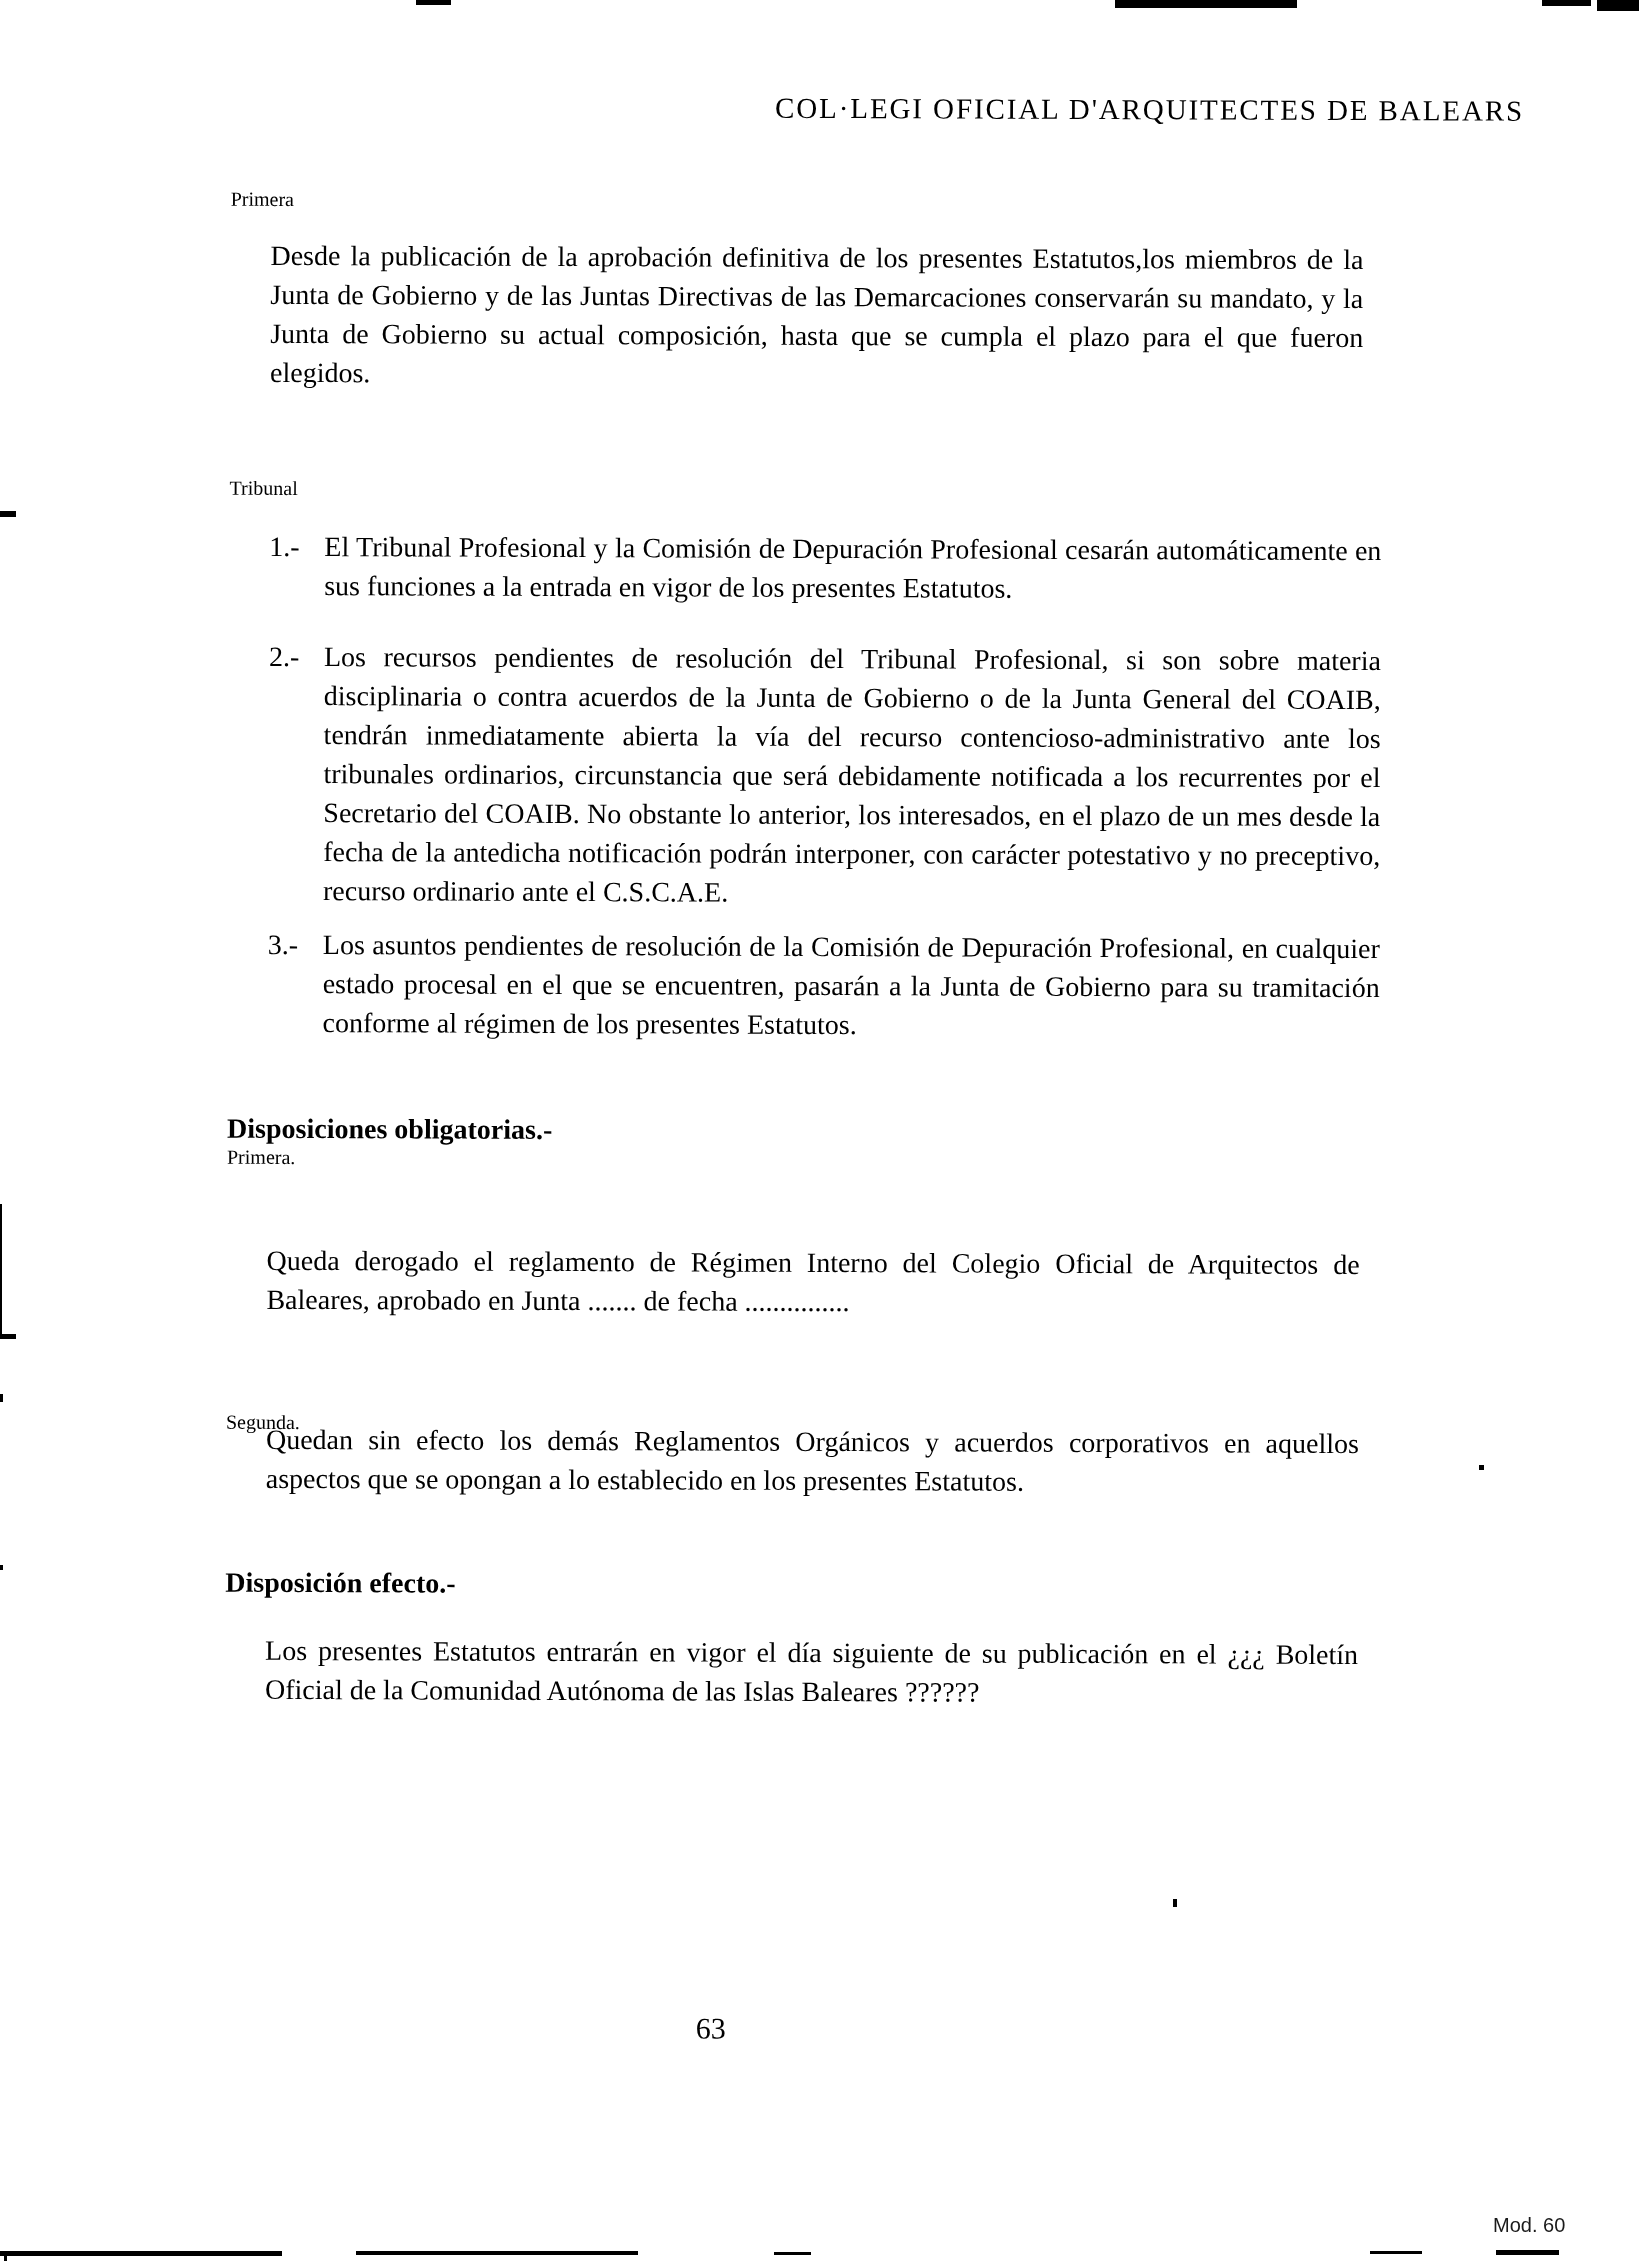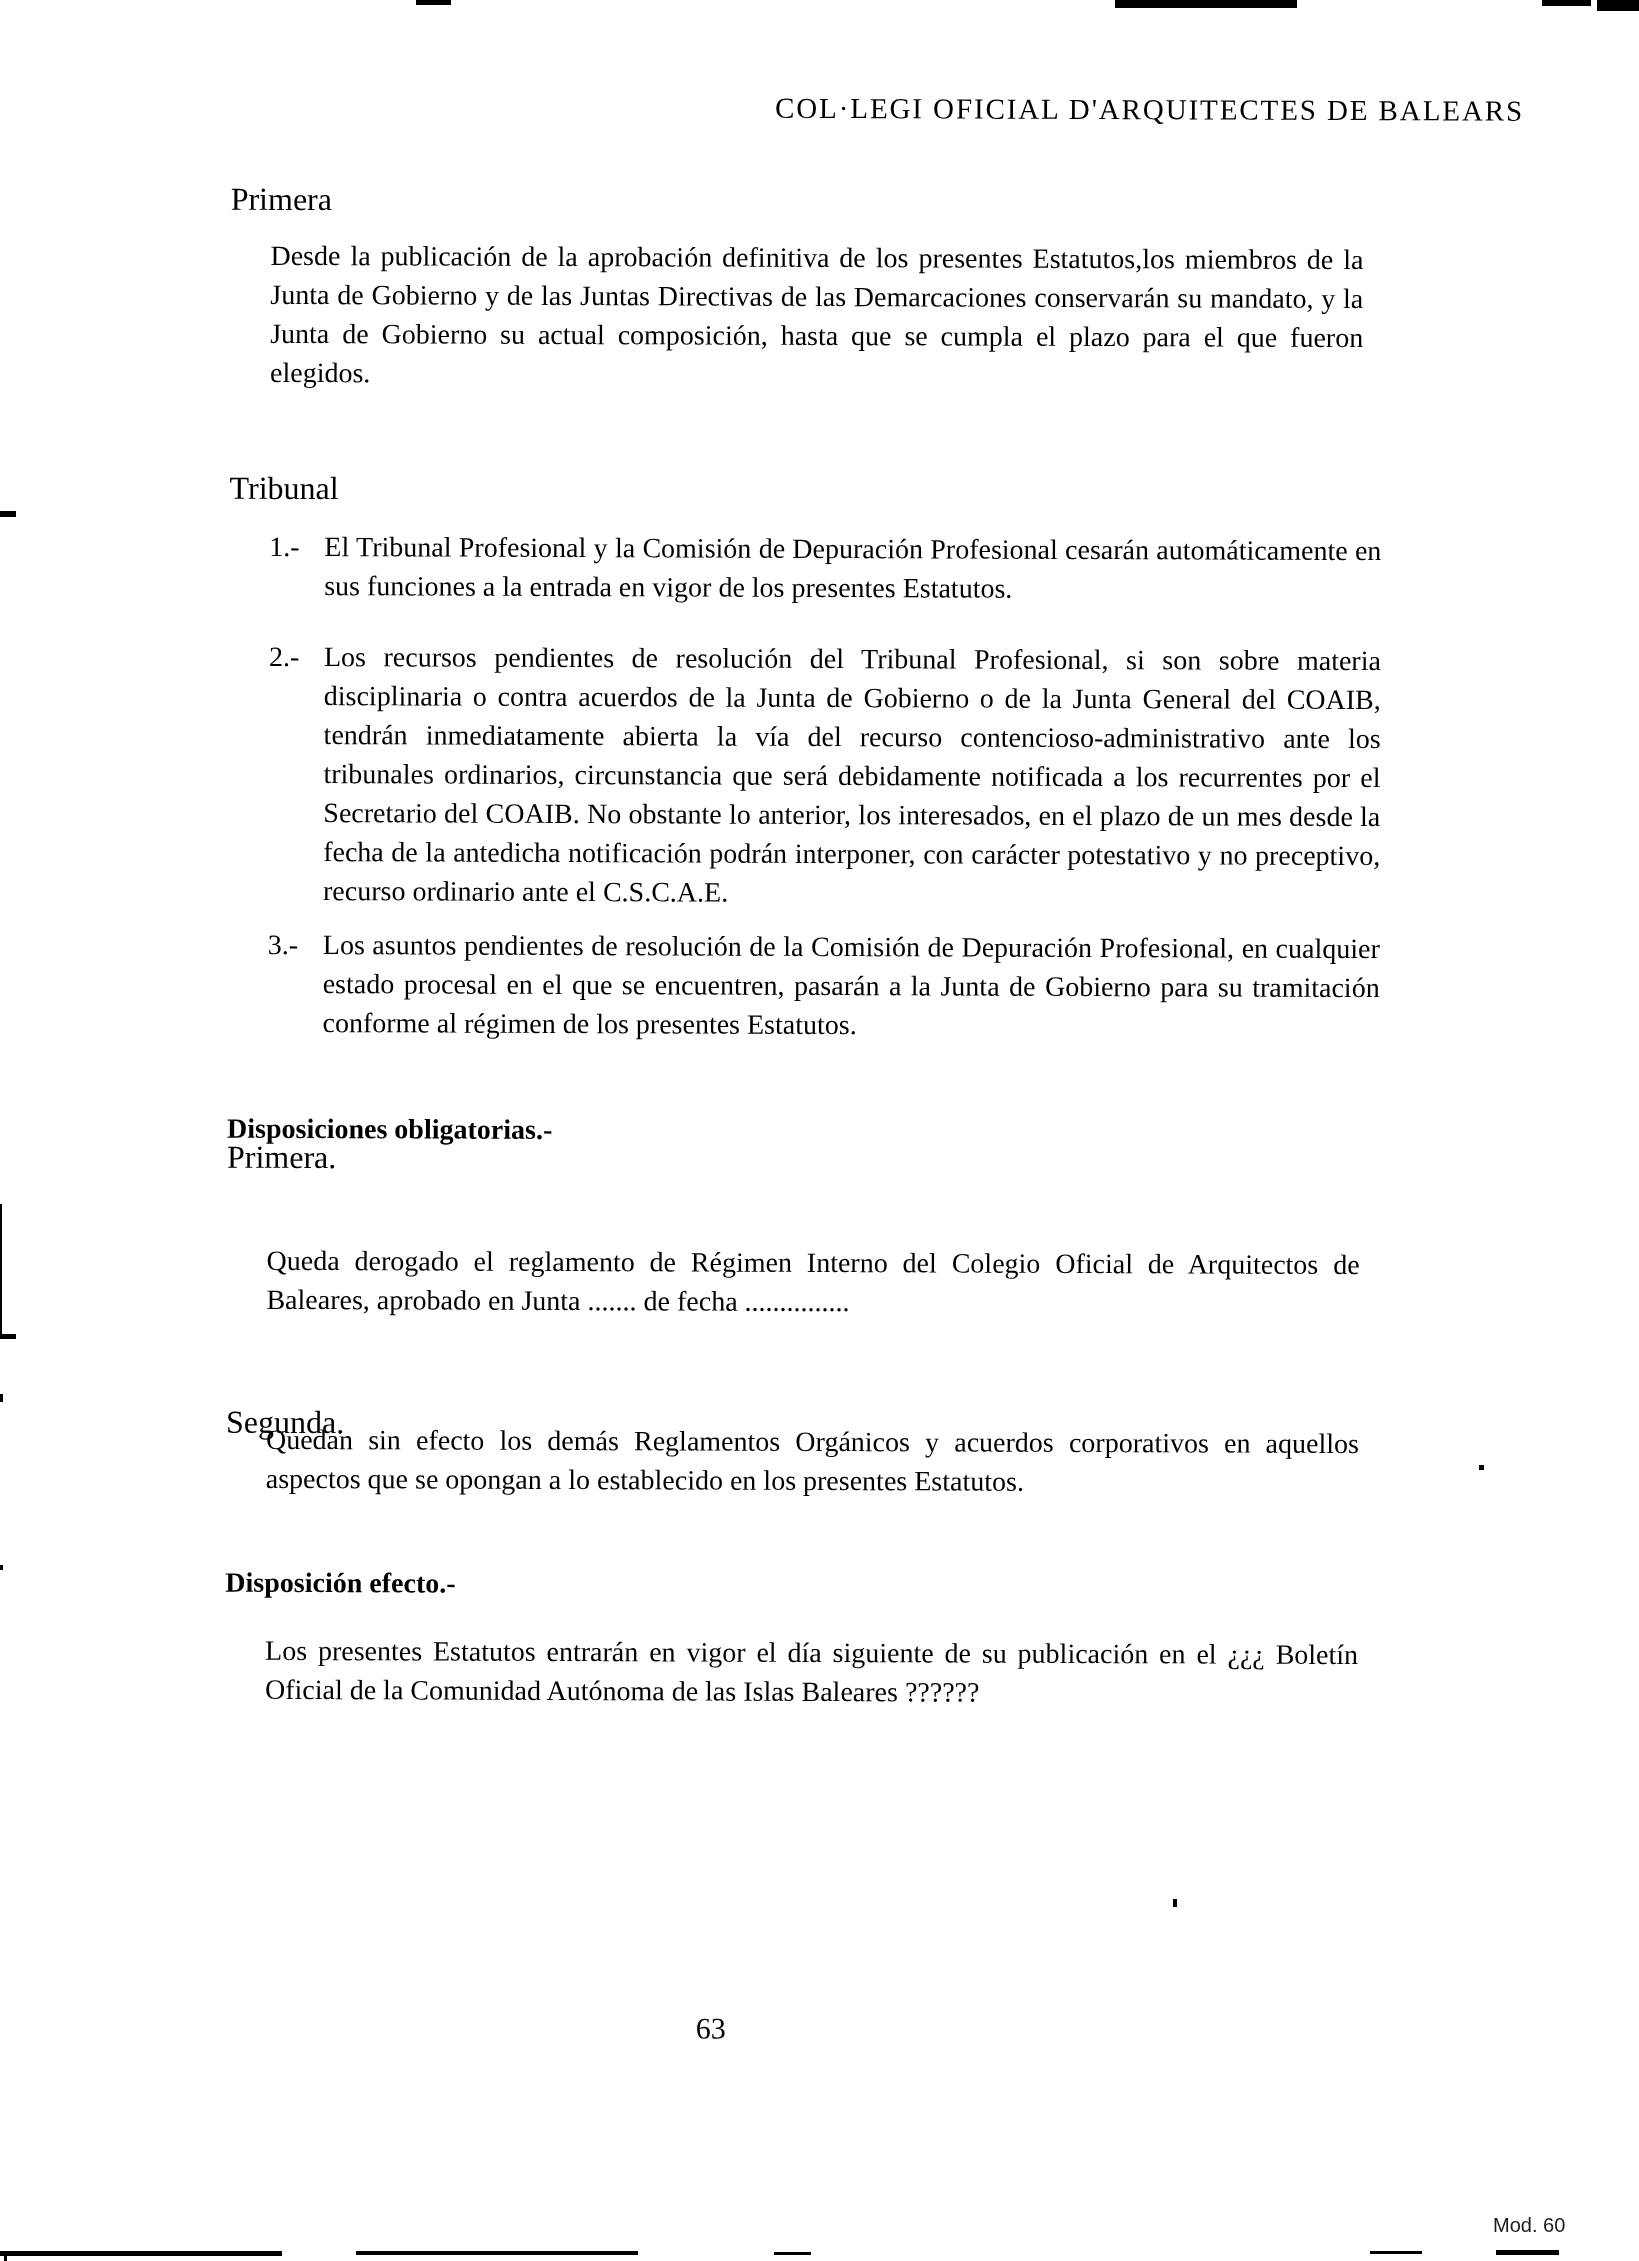--- a/index.html
+++ b/index.html
@@ -26,21 +26,21 @@
     right: 119px;
     text-align: right;
     font-size: 29px;
     letter-spacing: 1.9px;
     white-space: nowrap;
     font-family: "Liberation Serif", "DejaVu Serif", serif;
   }
   .h-plain {
     position: absolute;
     left: 228px;
-    font-size: 32px;
+    font-size: 20px;
     line-height: 39px;
   }
   .h-bold {
     position: absolute;
     left: 228px;
     font-size: 28px;
     line-height: 39px;
     font-weight: bold;
   }
   .para {

